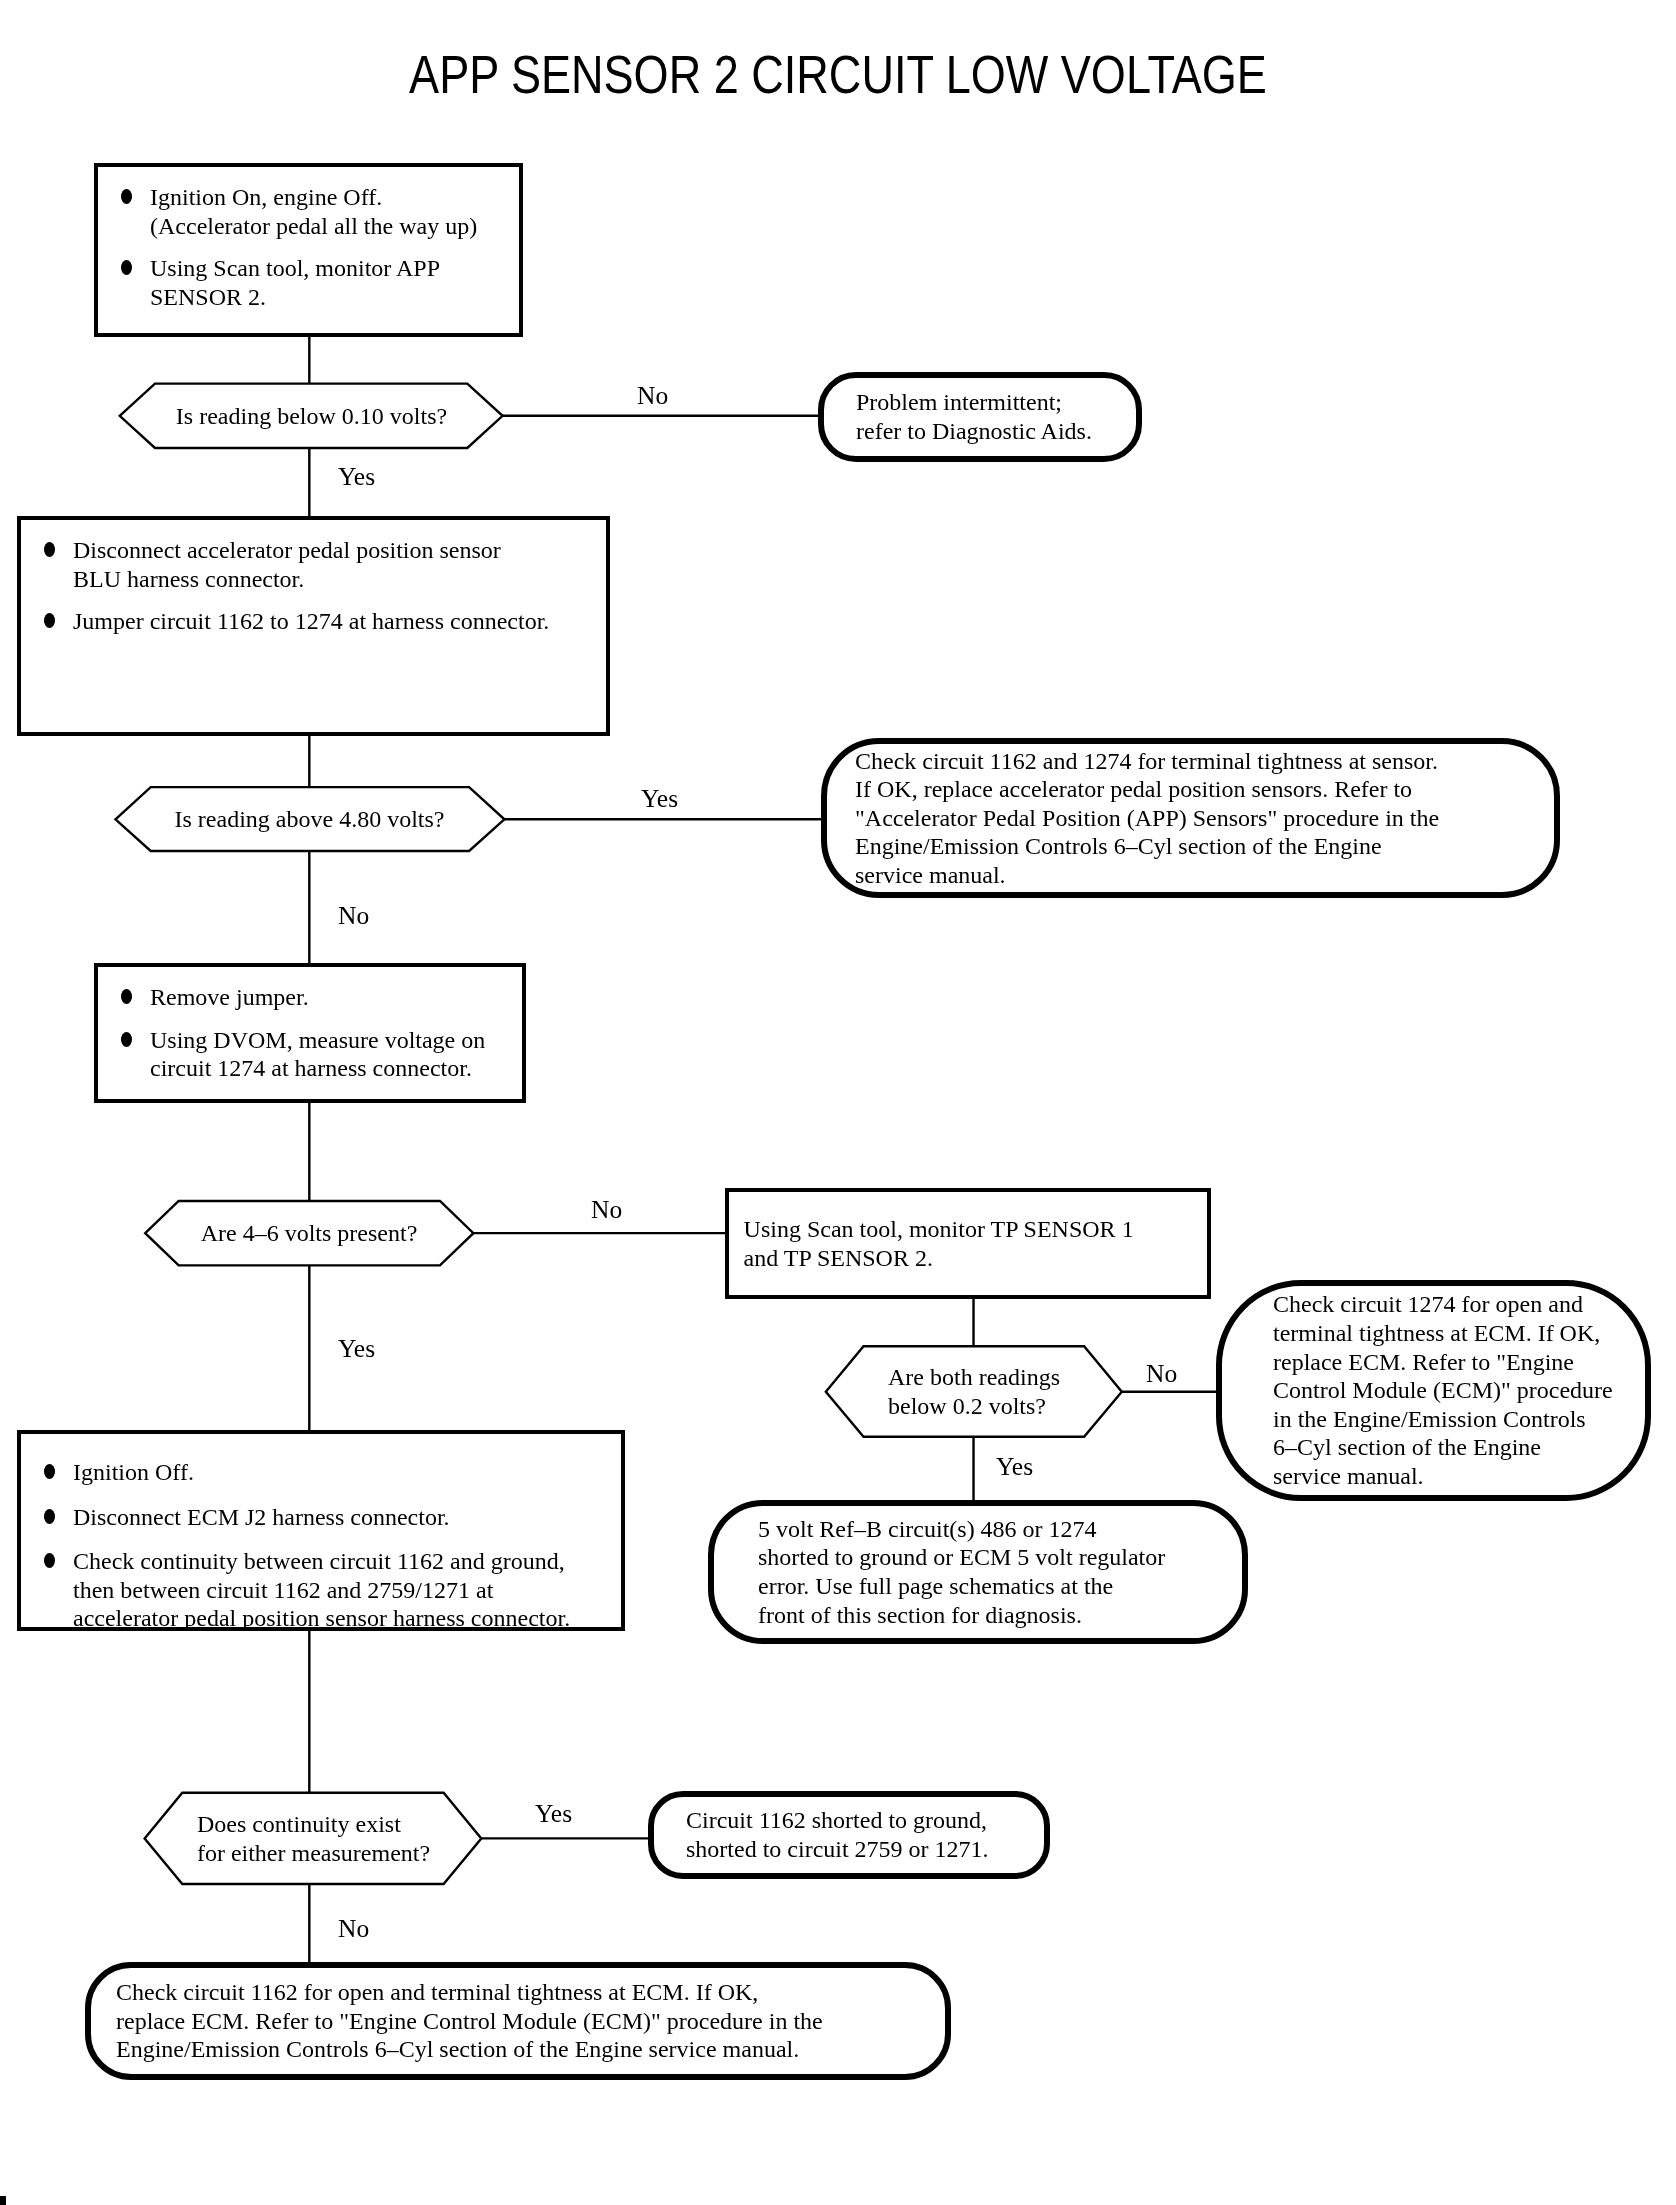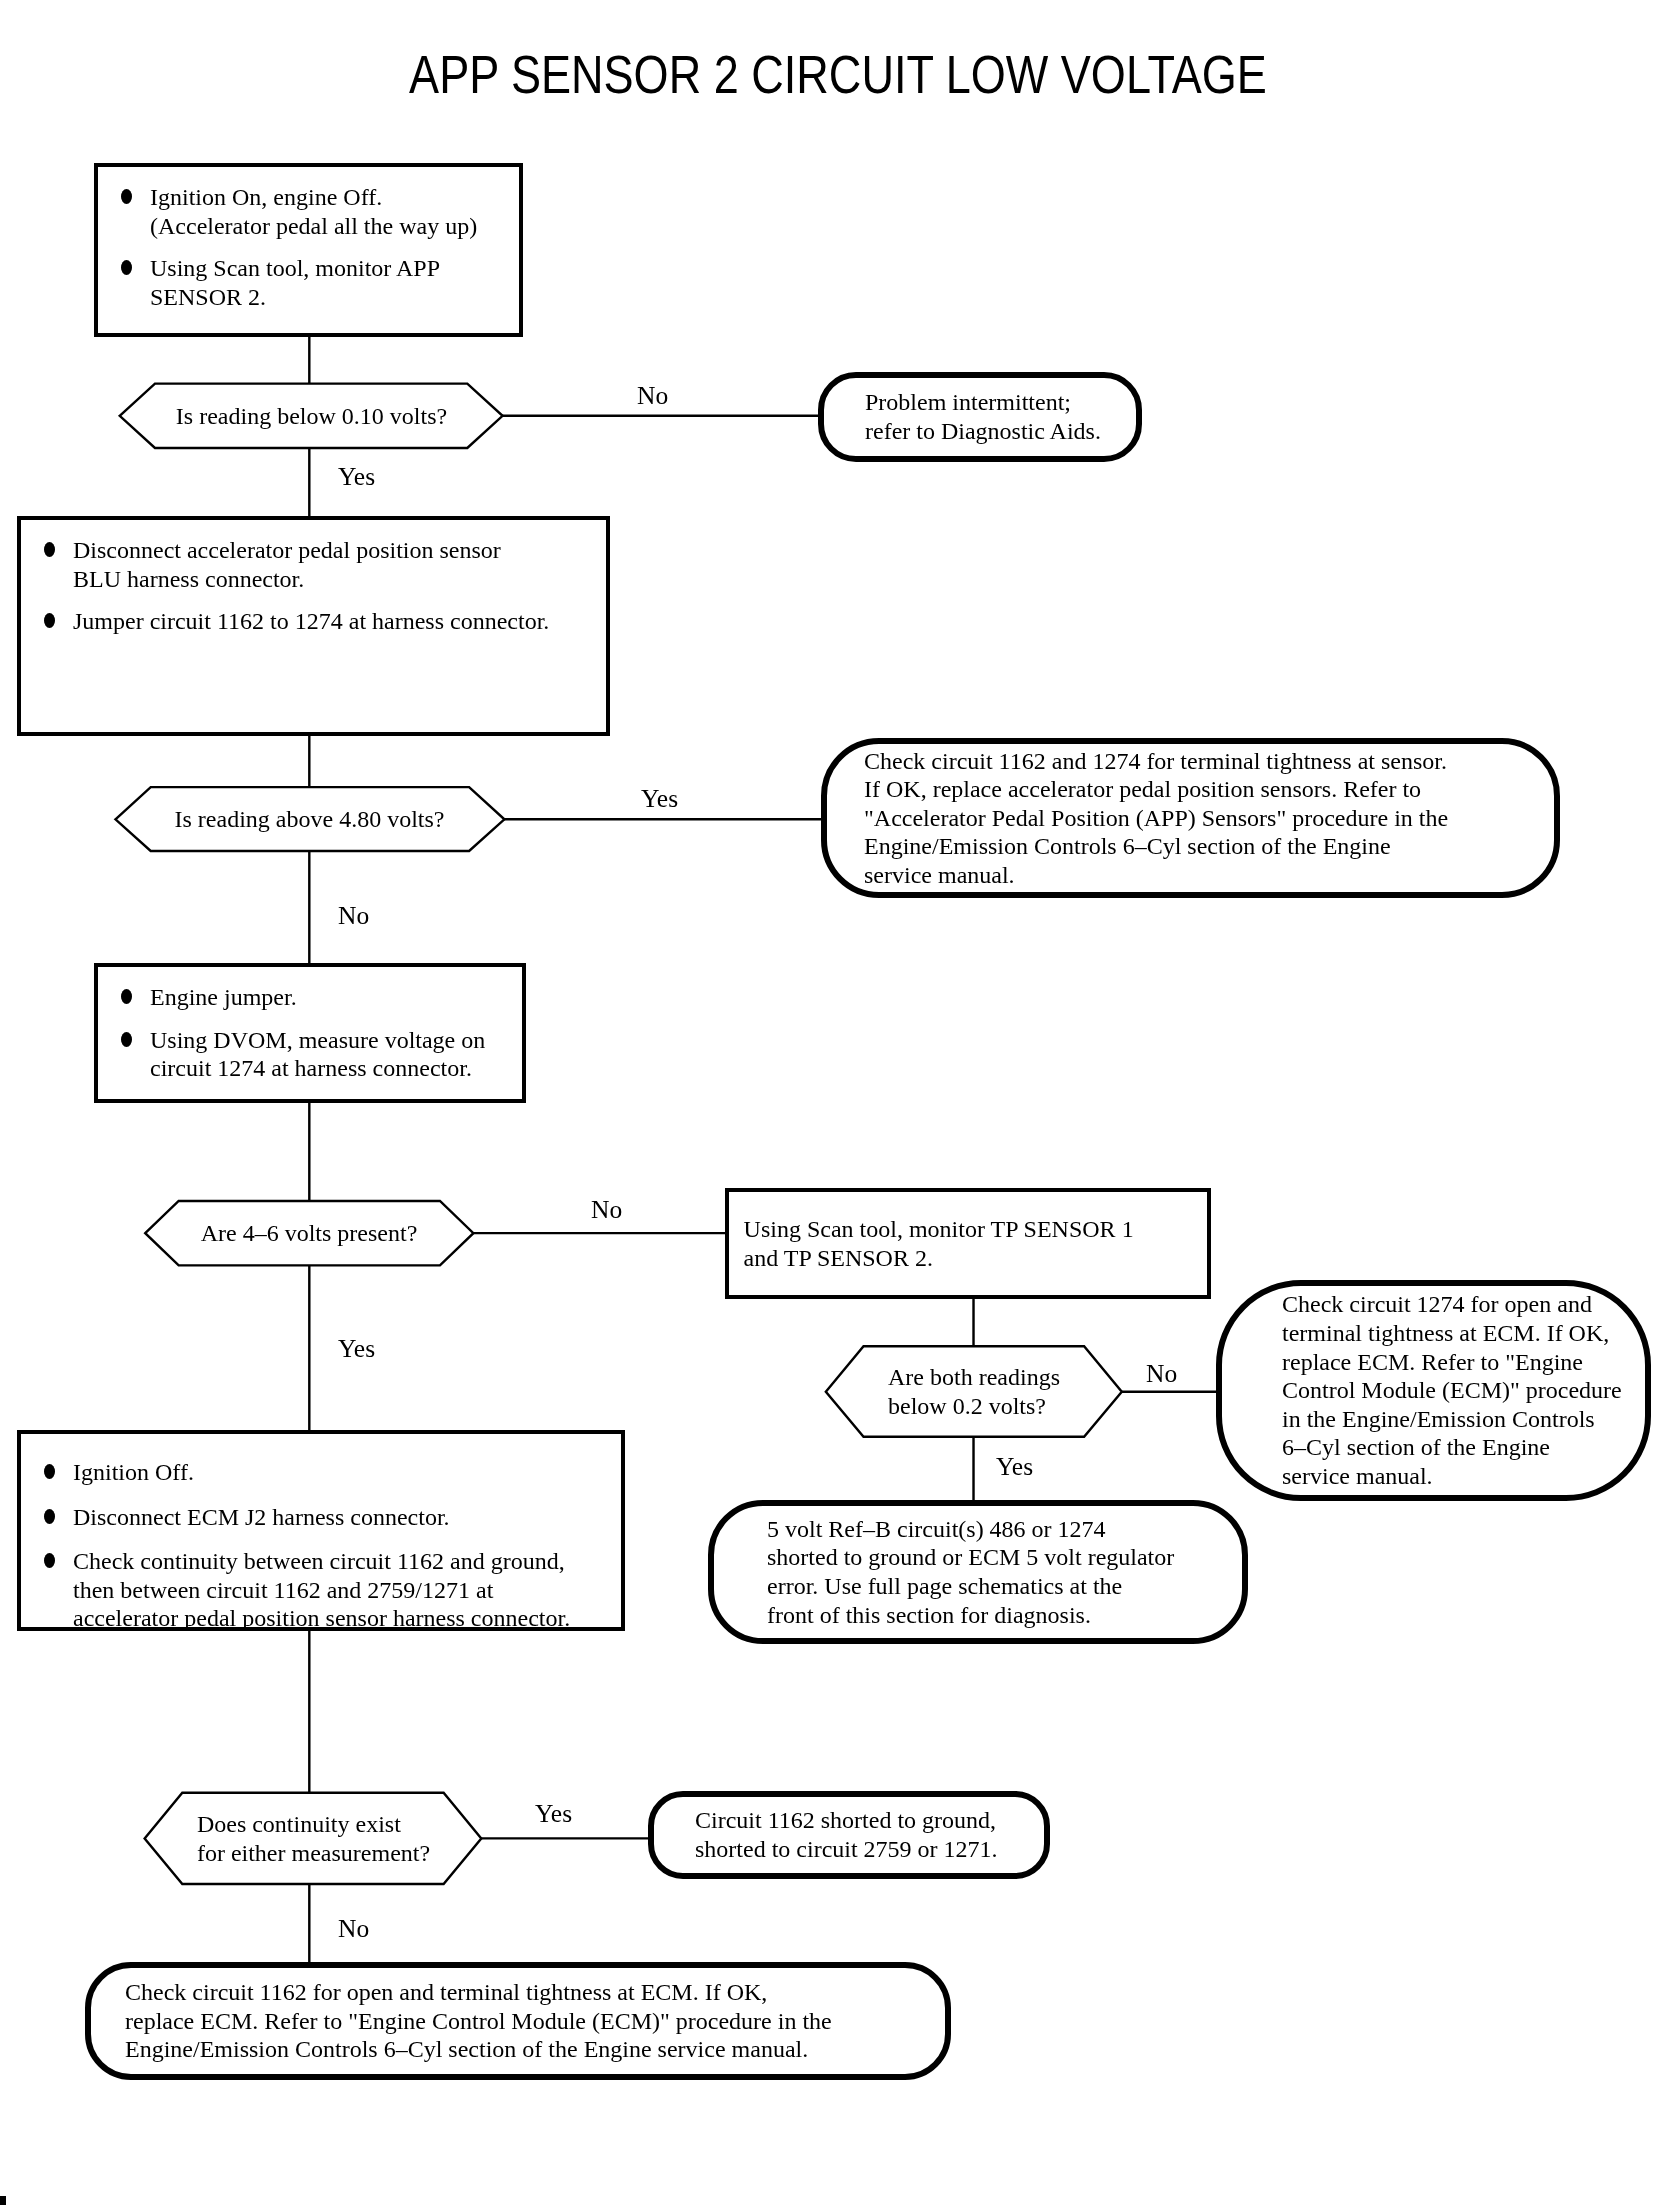--- a/index.html
+++ b/index.html
@@ -57,21 +57,21 @@
   .terminal{
     position:absolute;
     background:#fff;
     border:6px solid #000;
     box-sizing:border-box;
     font-size:24px;
     line-height:28.6px;
     display:flex;
     align-items:center;
   }
-  .terminal .txt{white-space:pre-line;margin-left:9px;}
+  .terminal .txt{white-space:pre-line;}
   .decision-text{
     position:absolute;
     display:flex;
     align-items:center;
     justify-content:center;
     text-align:left;
     font-size:24px;
     line-height:28.6px;
     white-space:pre-line;
   }
@@ -163,21 +163,21 @@
 If OK, replace accelerator pedal position sensors. Refer to
 "Accelerator Pedal Position (APP) Sensors" procedure in the
 Engine/Emission Controls 6–Cyl section of the Engine
 service manual.</div>
   </div>
 
   <div class="pbox" style="left:94px;top:963px;width:432px;height:140px;">
     <div class="rows">
       <div class="brow">
         <span class="bullet"></span>
-        <span class="btext">Engine jumper.</span>
+        <span class="btext">Remove jumper.</span>
       </div>
       <div class="brow">
         <span class="bullet"></span>
         <span class="btext">Using DVOM, measure voltage on
 circuit 1274 at harness connector.</span>
       </div>
     </div>
   </div>
 
   <div class="decision-text" style="left:145px;top:1201px;width:328px;height:64px;">Are 4–6 volts present?</div>

